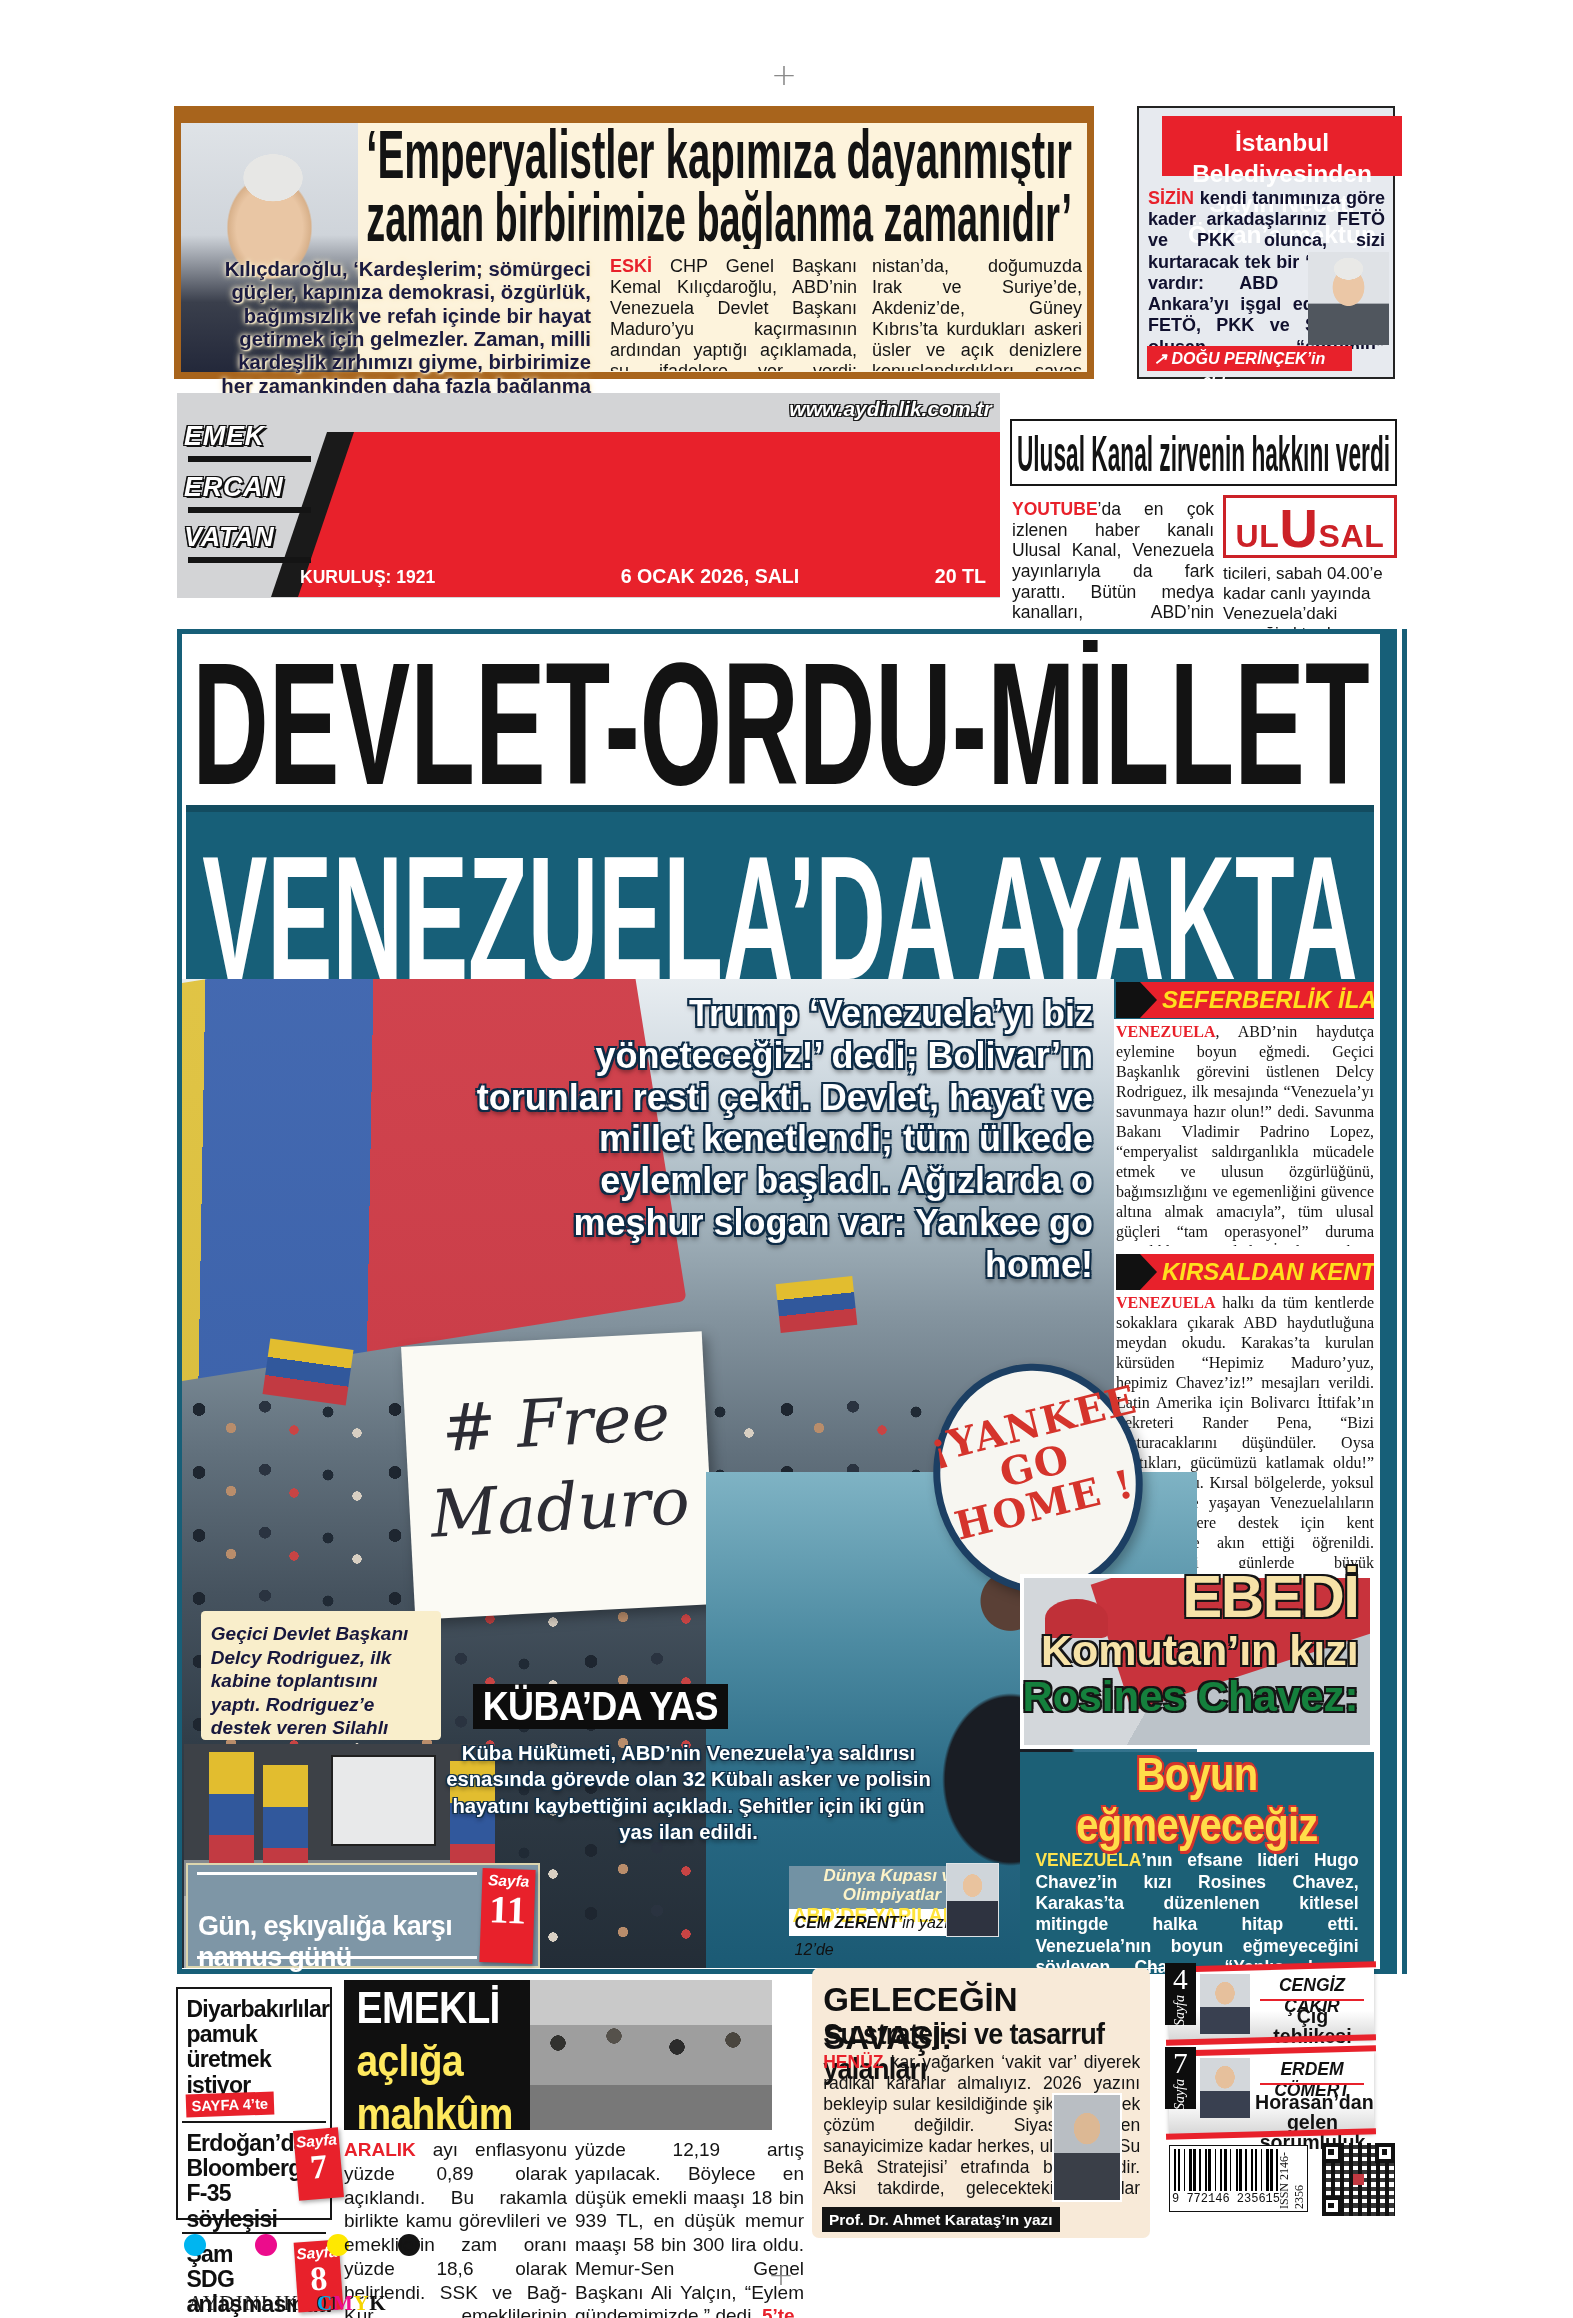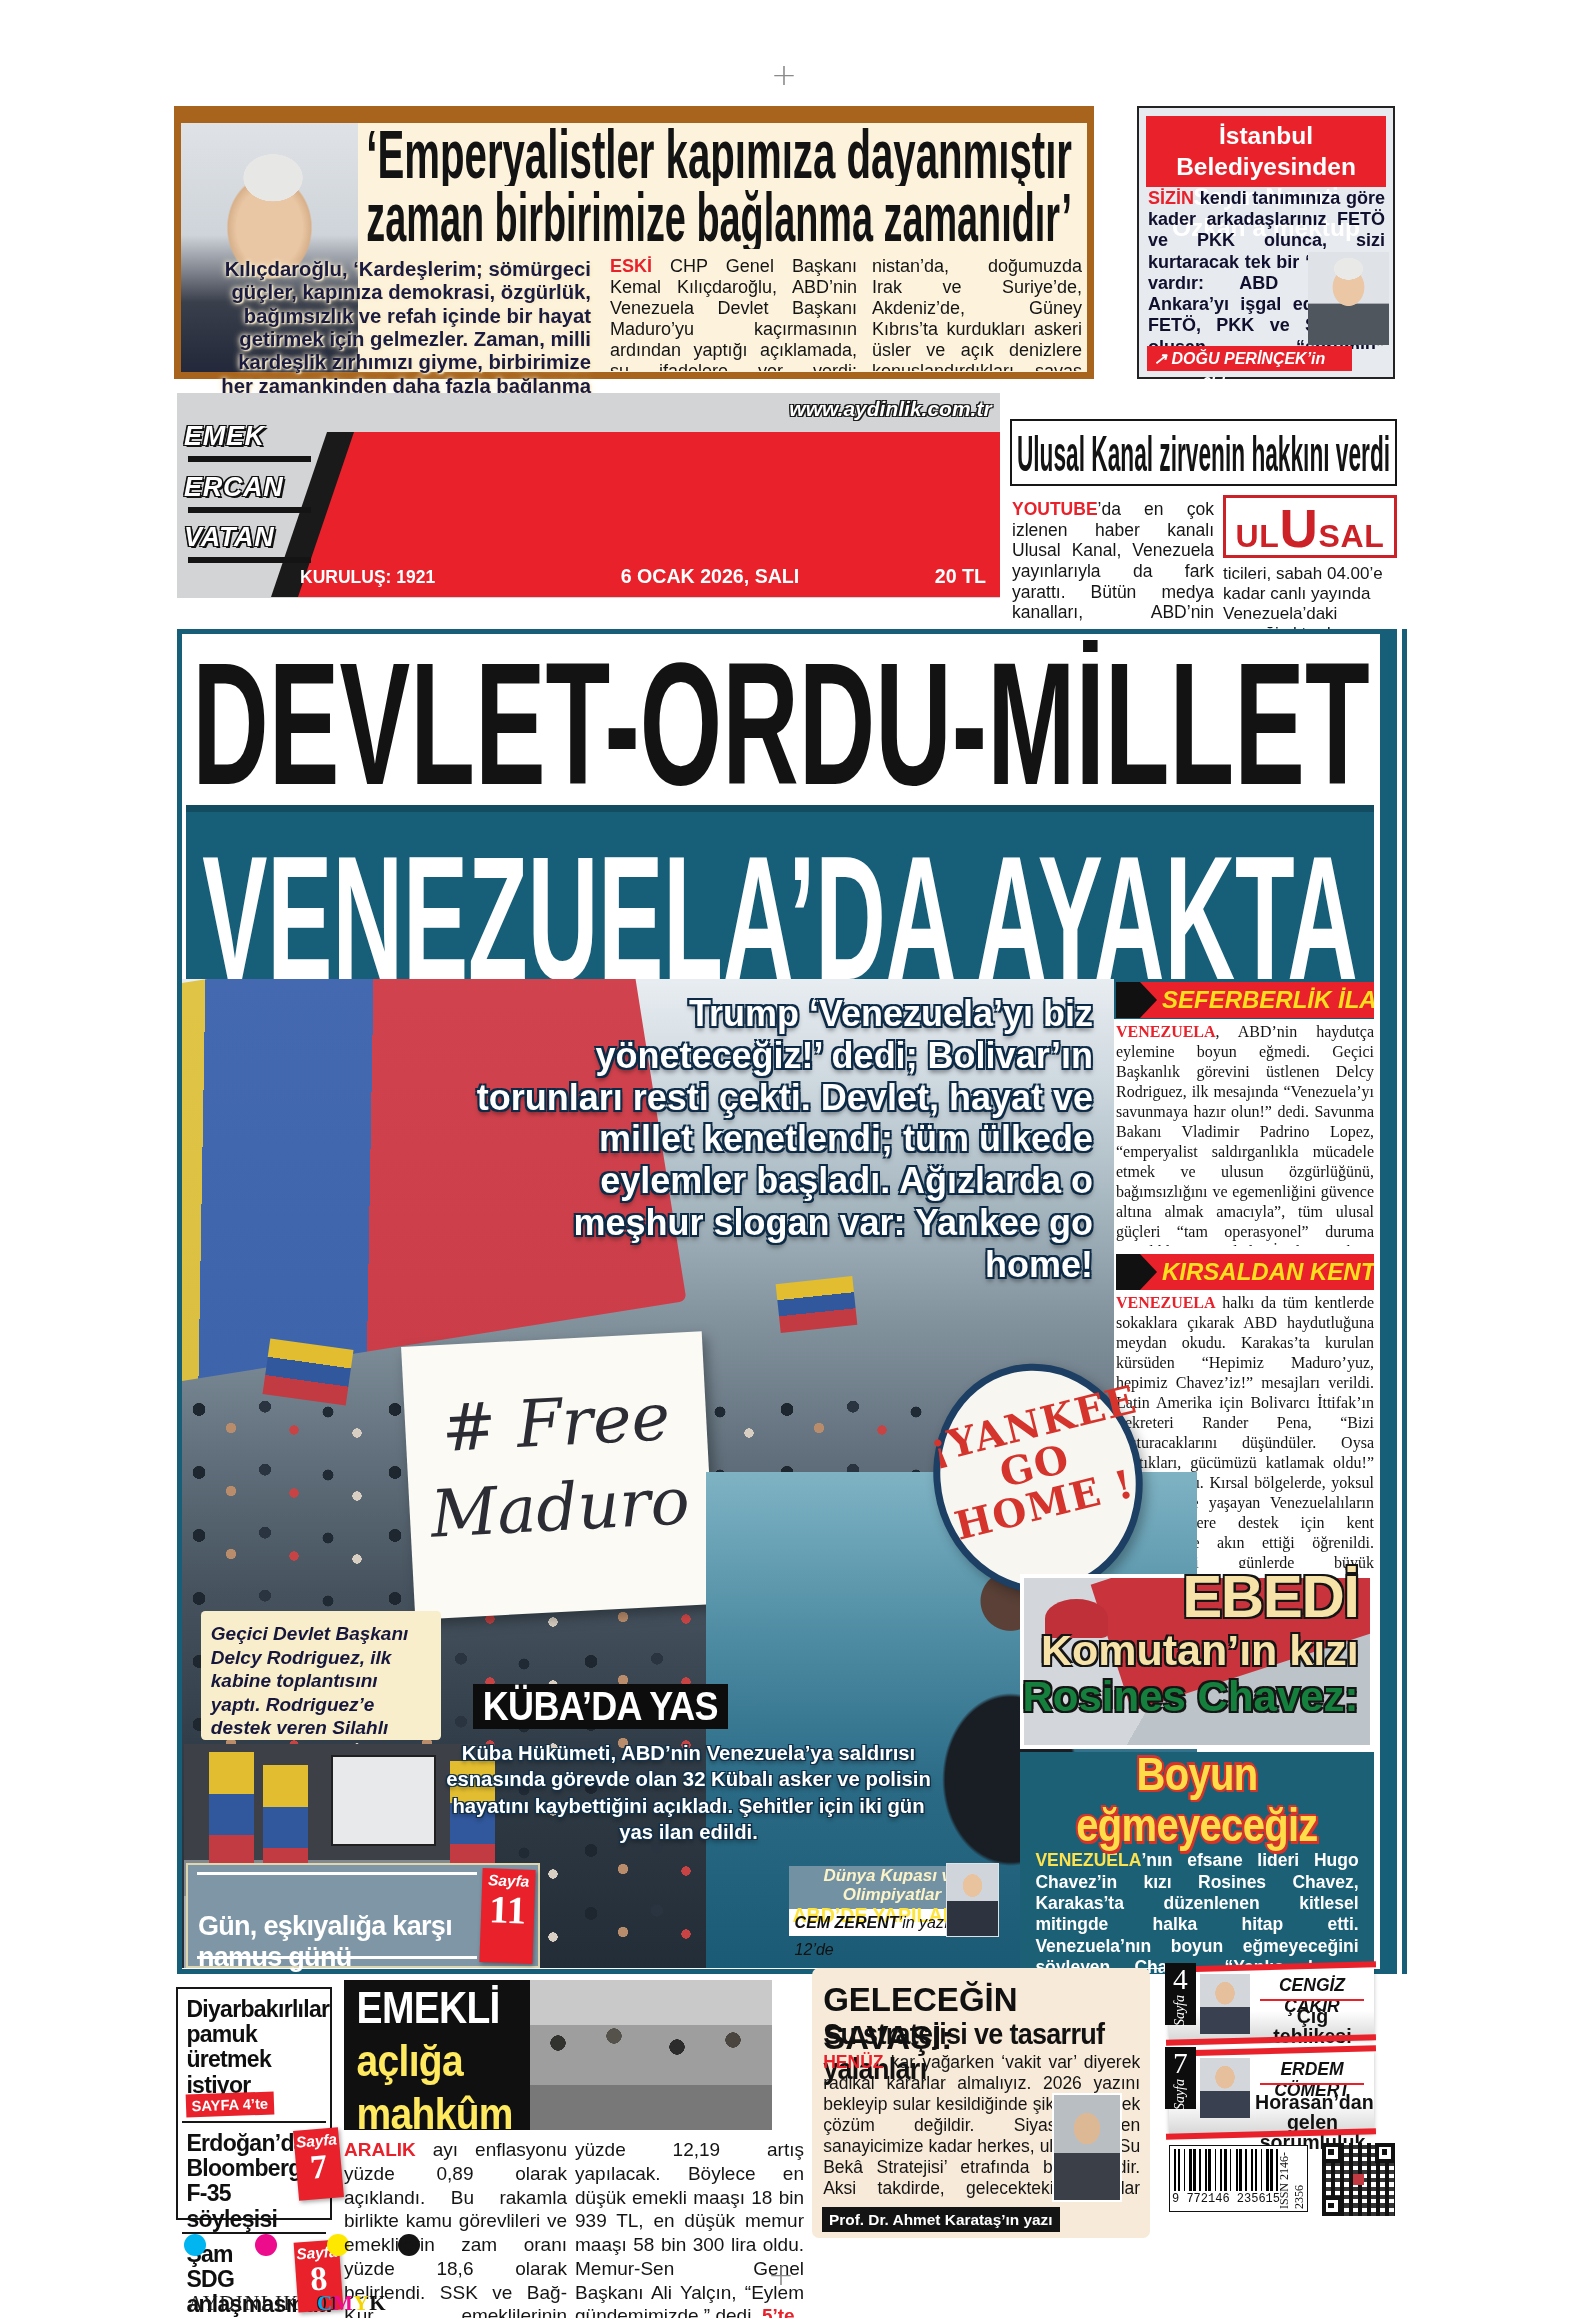--- a/index.html
+++ b/index.html
@@ -18,22 +18,22 @@
                linear-gradient(180deg,#dfe3e7 0%,#cfd4da 45%,#3a3f4c 72%,#23283a 100%);}
   .tl-hl{left:172px;width:733px;height:60px;}
   .tl-quote{left:28px;top:135px;width:382px;height:111px;text-align:right;font-weight:bold;font-size:20.3px;line-height:1.15;color:#1b1b40;
     text-shadow:0 0 4.2px #fdf3dc,0 0 7px #f7e9c2,1.4px 1.4px 1.4px #f7e9c2;}
   .tl-col{top:133px;font-size:18px;line-height:1.17;color:#141414;text-align:justify;overflow:hidden;height:115px;font-weight:500;}
   .lead-red{color:#e8212b;font-weight:bold;}
   .ref-red{color:#e8212b;font-weight:bold;}
 
   
   .tr-box{left:1137px;top:106px;width:258px;height:273px;background:#e7eaef;border:2.1px solid #232323;}
-  .tr-band{left:7px;top:7.7px;width:240px;height:71px;background:#e8212b;color:#fff;text-align:center;
-    font-weight:bold;font-size:24.5px;line-height:1.26;padding-top:5px;}
+  .tr-band{left:23px;top:7.7px;width:240px;height:60px;background:#e8212b;color:#fff;text-align:center;
+    font-weight:bold;font-size:24.5px;line-height:1.26;padding-top:12px;}
   .tr-body{left:9px;top:80px;width:237px;height:161px;font-size:18px;font-weight:bold;color:#10102e;line-height:1.18;text-align:justify;overflow:hidden;}
   .ph-perincek{right:4.2px;bottom:32px;width:81px;height:93px;
     background:radial-gradient(ellipse 24px 18px at 50% 18%,#e9e9e7 0 60%,transparent 62%),
                radial-gradient(ellipse 25px 29.4px at 50% 38%,#ebc7a6 0 62%,transparent 65%),
                linear-gradient(180deg,#dfe2e6 0 55%,#50565e 56% 100%);}
   .tr-ref{left:7.7px;bottom:5.6px;width:205px;height:25px;background:#e8212b;color:#fff;font-style:italic;font-weight:900;font-size:16px;line-height:25px;padding-left:7px;}
 
   
   .mast{left:177px;top:393px;width:823px;height:205px;background:#d3d4d6;}
   .mast-black{left:0;top:39px;width:823px;height:165px;background:#1a1a1a;

